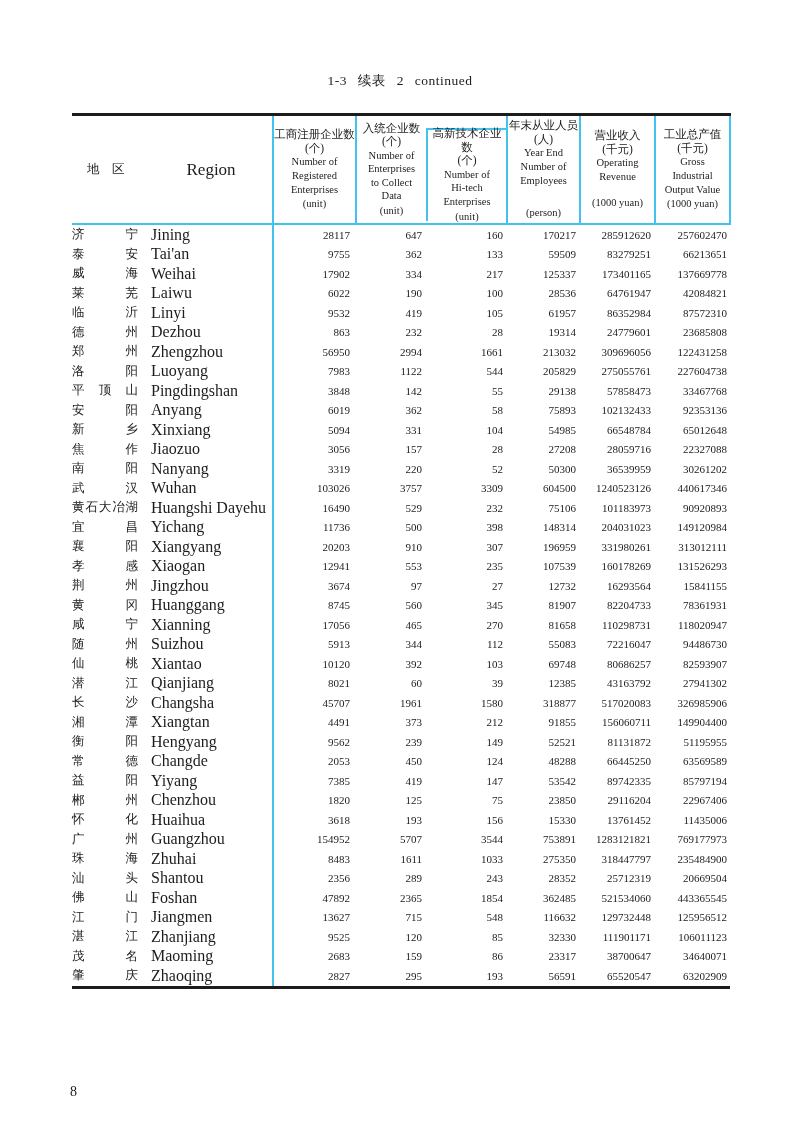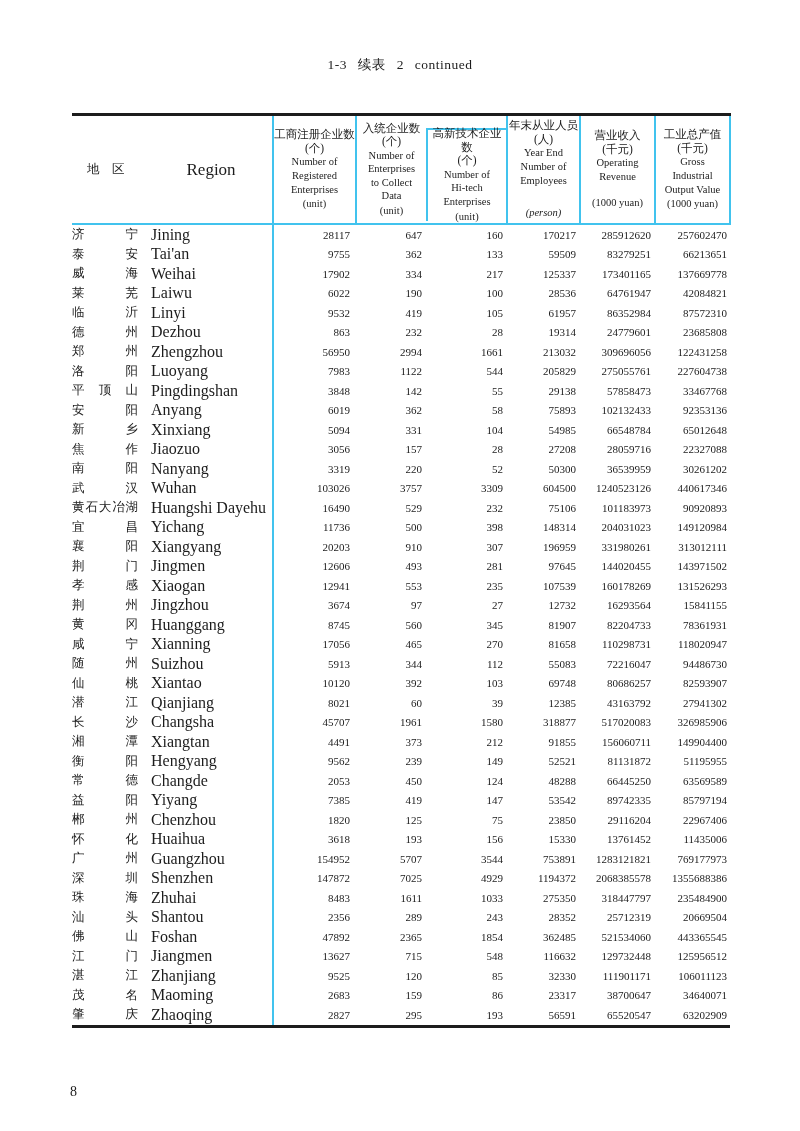--- a/index.html
+++ b/index.html
@@ -9,21 +9,21 @@
   html,body{margin:0;padding:0;background:#ffffff;}
   body{
     width:800px;height:1131px;
     font-family:"Liberation Serif","DejaVu Serif",serif;
     color:var(--ink);
     position:relative;
     -webkit-font-smoothing:antialiased;
   }
   .sheet{position:absolute;inset:0;background:#fff;}
   .title{
-    position:absolute;top:56px;left:0;width:800px;
+    position:absolute;top:72px;left:0;width:800px;
     text-align:center;font-size:13.5px;word-spacing:7px;letter-spacing:0.5px;
   }
   table.stats{
     position:absolute;top:113px;left:72px;width:658px;
     border-collapse:collapse;table-layout:fixed;
     border-top:3px solid var(--ink);
     border-bottom:3px solid var(--ink);
   }
   
   thead th{
@@ -36,21 +36,21 @@
   .region-head{display:flex;align-items:center;height:100%;padding-left:15px;font-size:12.5px;}
   .region-head .en{margin-left:62px;font-size:17px;}
   .hstack{
     height:100%;display:flex;flex-direction:column;justify-content:center;
     text-align:center;line-height:13.6px;
   }
   .hstack .cnl{font-size:11.5px;}
   .hstack .enl{font-size:10.5px;}
   .hstack .unit-en{margin-top:1px;}
   th.col-6 .unit-en{margin-top:13px;}
-  th.col-5 .unit-en{margin-top:19px;font-style:italic;}
+  th.col-5 .unit-en{margin-top:19px;}
   
   th.col-4 .hstack{
     margin-top:9px;height:calc(100% - 16px);
     border-left:2px solid var(--cyan);
     border-top:2px solid var(--cyan);
   }
   
   tbody td{height:19.5px;padding:0;font-size:11px;vertical-align:middle;}
   td.region-cell{border-right:2px solid var(--cyan);white-space:nowrap;}
   td.region-cell .cn{
@@ -300,29 +300,20 @@
         <tr>
           <td class="region-cell"><span class="cn">襄阳</span><span class="en">Xiangyang</span></td>
           <td class="num-cell col-2">20203</td>
           <td class="num-cell col-3">910</td>
           <td class="num-cell col-4">307</td>
           <td class="num-cell col-5">196959</td>
           <td class="num-cell col-6">331980261</td>
           <td class="num-cell col-7">313012111</td>
         </tr>
         <tr>
-          <td class="region-cell"><span class="cn">荆门</span><span class="en">Jingmen</span></td>
-          <td class="num-cell col-2">12606</td>
-          <td class="num-cell col-3">493</td>
-          <td class="num-cell col-4">281</td>
-          <td class="num-cell col-5">97645</td>
-          <td class="num-cell col-6">144020455</td>
-          <td class="num-cell col-7">143971502</td>
-        </tr>
-        <tr>
           <td class="region-cell"><span class="cn">孝感</span><span class="en">Xiaogan</span></td>
           <td class="num-cell col-2">12941</td>
           <td class="num-cell col-3">553</td>
           <td class="num-cell col-4">235</td>
           <td class="num-cell col-5">107539</td>
           <td class="num-cell col-6">160178269</td>
           <td class="num-cell col-7">131526293</td>
         </tr>
         <tr>
           <td class="region-cell"><span class="cn">荆州</span><span class="en">Jingzhou</span></td>
@@ -444,29 +435,20 @@
         <tr>
           <td class="region-cell"><span class="cn">广州</span><span class="en">Guangzhou</span></td>
           <td class="num-cell col-2">154952</td>
           <td class="num-cell col-3">5707</td>
           <td class="num-cell col-4">3544</td>
           <td class="num-cell col-5">753891</td>
           <td class="num-cell col-6">1283121821</td>
           <td class="num-cell col-7">769177973</td>
         </tr>
         <tr>
-          <td class="region-cell"><span class="cn">深圳</span><span class="en">Shenzhen</span></td>
-          <td class="num-cell col-2">147872</td>
-          <td class="num-cell col-3">7025</td>
-          <td class="num-cell col-4">4929</td>
-          <td class="num-cell col-5">1194372</td>
-          <td class="num-cell col-6">2068385578</td>
-          <td class="num-cell col-7">1355688386</td>
-        </tr>
-        <tr>
           <td class="region-cell"><span class="cn">珠海</span><span class="en">Zhuhai</span></td>
           <td class="num-cell col-2">8483</td>
           <td class="num-cell col-3">1611</td>
           <td class="num-cell col-4">1033</td>
           <td class="num-cell col-5">275350</td>
           <td class="num-cell col-6">318447797</td>
           <td class="num-cell col-7">235484900</td>
         </tr>
         <tr>
           <td class="region-cell"><span class="cn">汕头</span><span class="en">Shantou</span></td>

